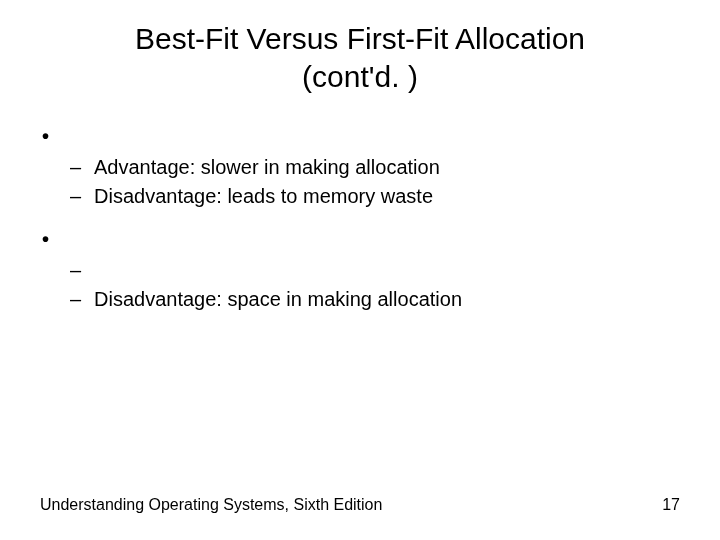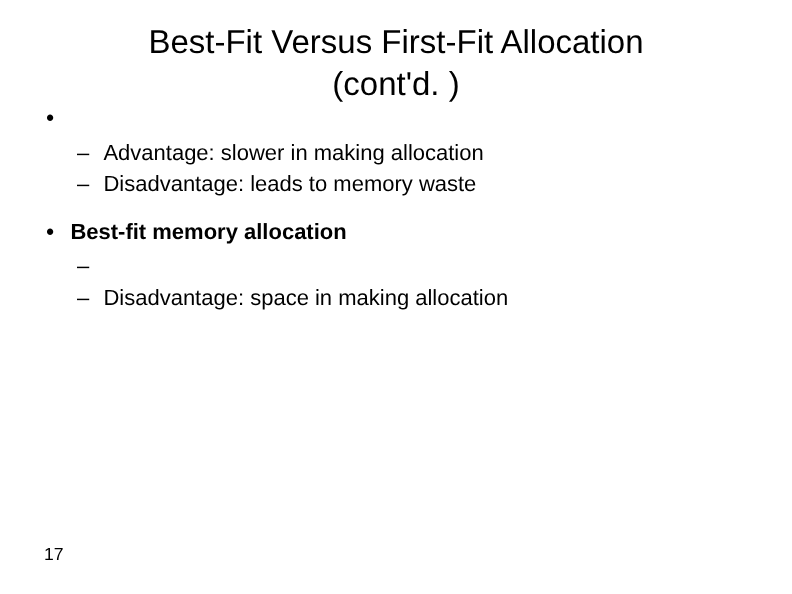--- a/index.html
+++ b/index.html
@@ -10,20 +10,21 @@
     font-family: Arial, Helvetica, sans-serif;
     color: #000;
     position: relative;
     padding: 20px 40px 30px 40px;
   }
   .title {
     text-align: center;
     font-size: 30px;
     font-weight: normal;
     line-height: 1.25;
+    margin-bottom: 28px;
     padding: 0 20px;
   }
   .content {
     font-size: 20px;
     line-height: 1.35;
   }
   .bullet-top {
     display: flex;
     align-items: baseline;
     font-weight: bold;
@@ -76,27 +77,27 @@
   </div>
   <div class="sub-item">
     <span class="dash">–</span>
     <span>Disadvantage: leads to memory waste</span>
   </div>
 
   <div class="section-gap"></div>
 
   <div class="bullet-top">
     <span class="dot">•</span>
-    <span>Best-fit memory allocation</span>
   </div>
   <div class="sub-item">
     <span class="dash">–</span>
   </div>
   <div class="sub-item">
     <span class="dash">–</span>
     <span>Disadvantage: space in making allocation</span>
   </div>
 
 </div>
 
 <div class="footer">
+  <span>Understanding Operating Systems, Sixth Edition</span>
   <span>17</span>
 </div>
 
 </body></html>

